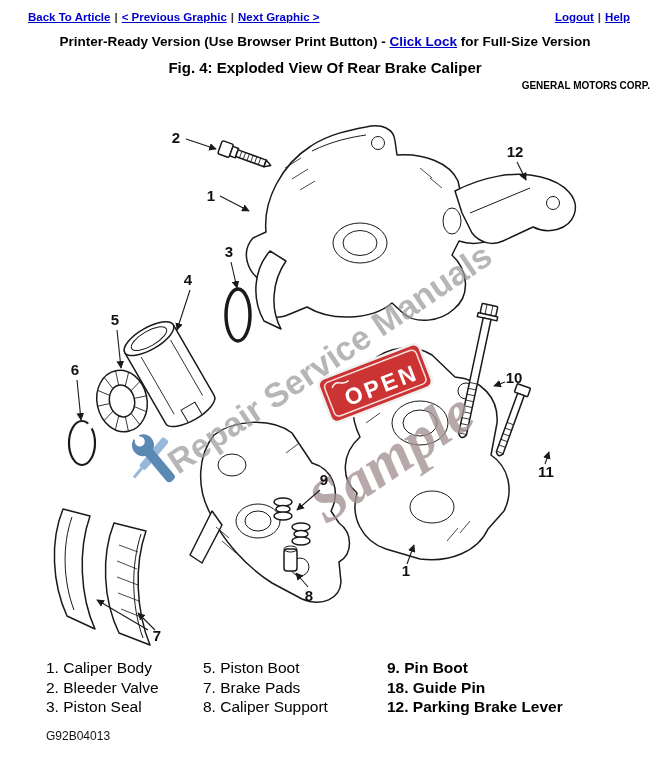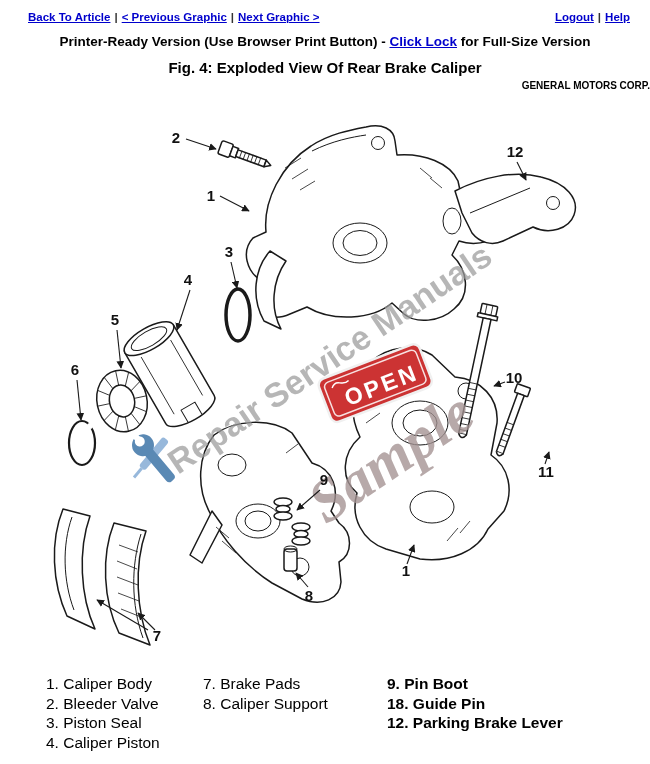--- a/index.html
+++ b/index.html
@@ -14,21 +14,21 @@
   .company{text-align:right;font-size:10px;font-weight:bold;margin-top:4px;}
   svg{display:block;margin-top:2px;}
   .part{fill:#fff;stroke:#1a1a1a;stroke-width:1.5;stroke-linejoin:round;}
   .det{fill:none;stroke:#1a1a1a;stroke-width:1;}
   .thin{fill:none;stroke:#1a1a1a;stroke-width:.8;}
   .lead{stroke:#1a1a1a;stroke-width:1.1;fill:none;marker-end:url(#arr);}
   .callout{font:600 15px "Liberation Sans",sans-serif;fill:#111;}
   .wm{font:700 34px "Liberation Sans",sans-serif;opacity:.72;}
   .wm-sample{font:italic 700 60px "Liberation Serif",serif;opacity:.78;}
   .open-text{font:800 23px "Liberation Sans",sans-serif;fill:#fff;letter-spacing:3px;}
-  .legend{display:flex;padding-left:46px;margin-top:16px;}
+  .legend{display:flex;padding-left:46px;margin-top:0;}
   .legend-col1{width:157px;}
   .legend-col2{width:184px;}
   .legend-col3{width:230px;font-weight:bold;}
   .legend-item{font-size:15.5px;line-height:19.5px;white-space:nowrap;}
   .footer{padding:12px 12px 0 46px;font-size:12px;color:#111;}
 </style>
 </head>
 <body>
 
 <div class="page">
@@ -212,23 +212,23 @@
       <text class="callout" x="514" y="290" text-anchor="middle">10</text>
       <text class="callout" x="546" y="384" text-anchor="middle">11</text>
     </g>
   </svg>
 
   <div class="legend">
     <div class="legend-col1">
       <div class="legend-item">1. Caliper Body</div>
       <div class="legend-item">2. Bleeder Valve</div>
       <div class="legend-item">3. Piston Seal</div>
-      <div class="legend-item">4. Caliper Piston</div>
     </div>
     <div class="legend-col2">
+      <div class="legend-item">5. Piston Boot</div>
       <div class="legend-item">7. Brake Pads</div>
       <div class="legend-item">8. Caliper Support</div>
     </div>
     <div class="legend-col3">
       <div class="legend-item">9. Pin Boot</div>
       <div class="legend-item">18. Guide Pin</div>
       <div class="legend-item">12. Parking Brake Lever</div>
     </div>
   </div>
 

